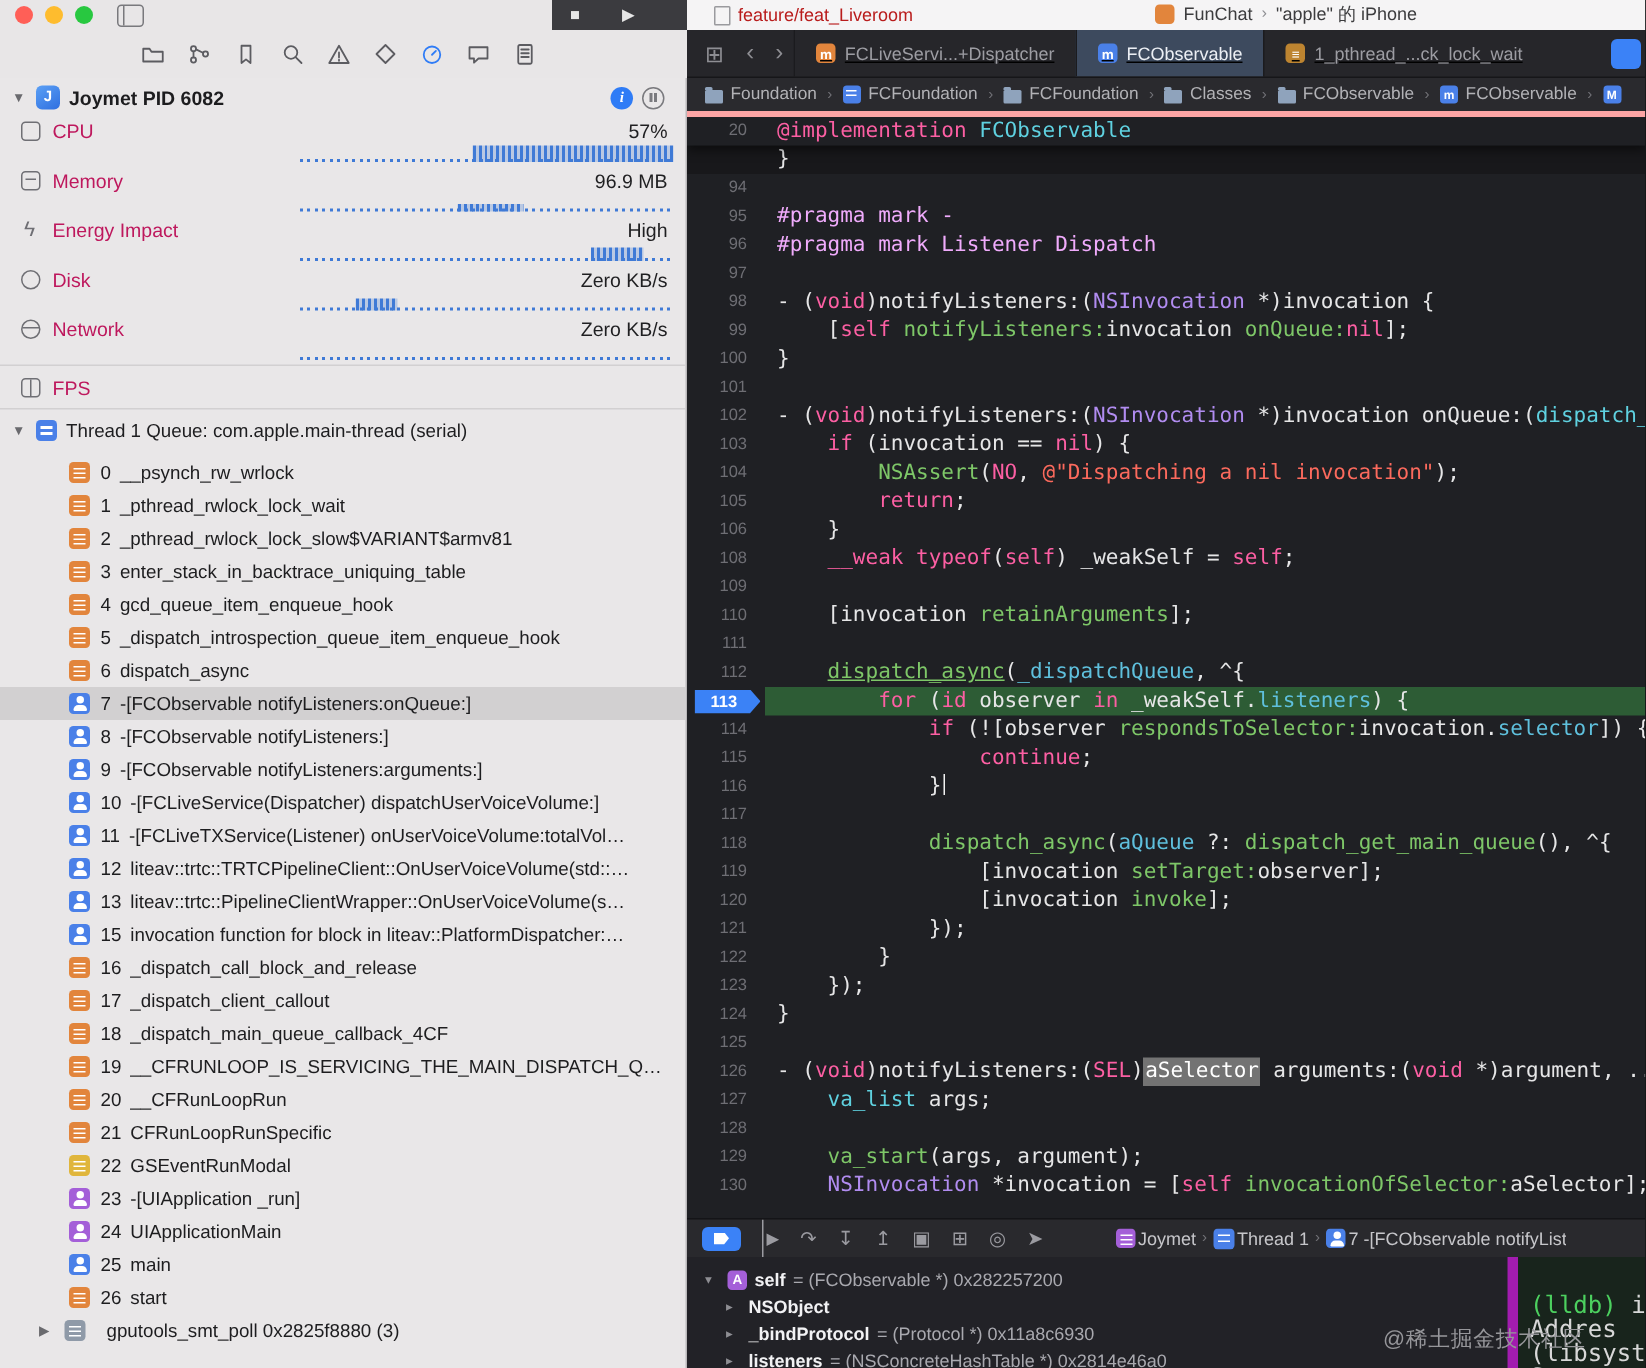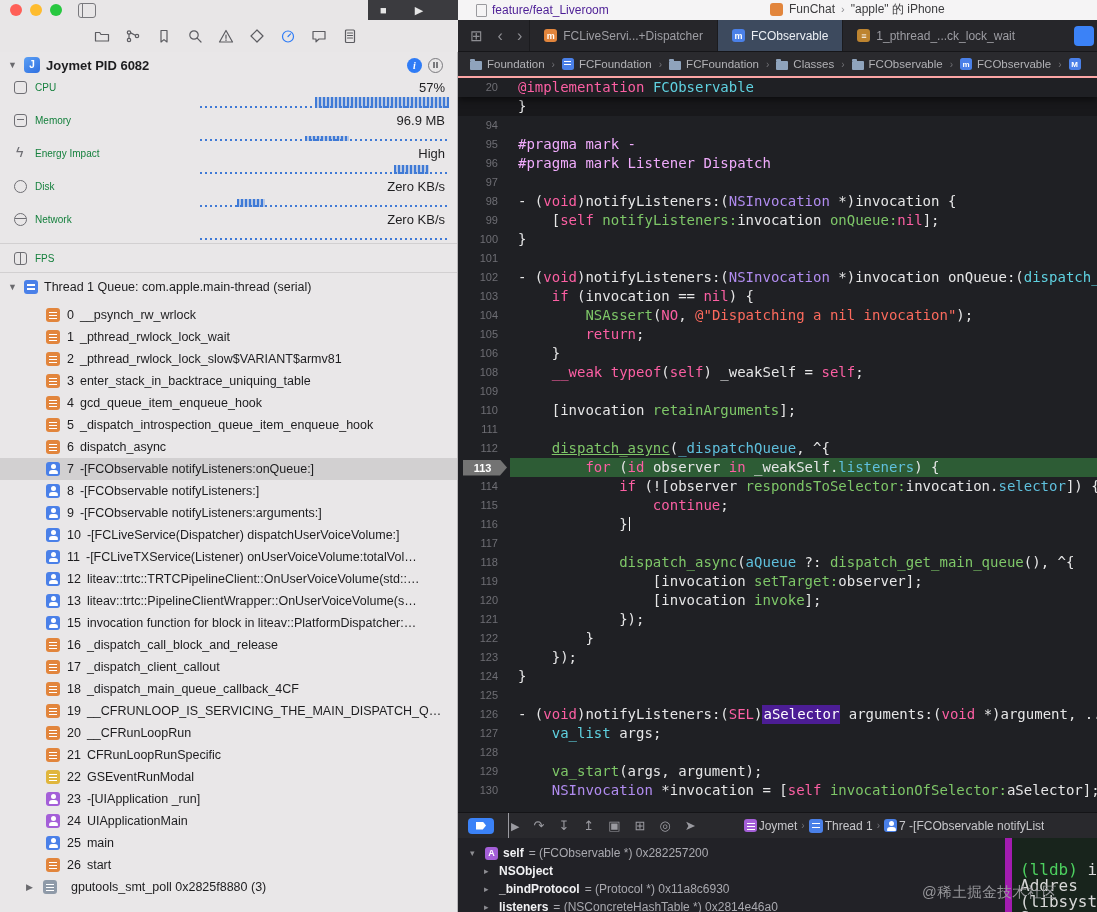--- a/index.html
+++ b/index.html
@@ -10,21 +10,21 @@
   .tb-left{position:absolute;left:0;top:0;width:458px;height:20px;background:#e8e6e7;}
   .traffic{position:absolute;left:10px;top:4px;display:flex;gap:8px;}
   .tl{width:12px;height:12px;border-radius:50%;}
   .tl-close{background:#ff5f57}.tl-min{background:#febc2e}.tl-max{background:#28c840}
   .sb-toggle{position:absolute;left:78px;top:3px;width:16px;height:13px;border:1.4px solid #79797d;border-radius:3px;}
   .sb-toggle::before{content:"";position:absolute;left:3px;top:0;bottom:0;width:1.4px;background:#79797d;}
   .rec-strip{position:absolute;left:368px;top:0;width:90px;height:20px;background:#3b3b3f;display:flex;align-items:center;gap:28px;padding-left:12px;box-sizing:border-box;}
   .rec-stop,.rec-play{color:#e6e6e6;font-size:11px;line-height:20px;}
   .tb-right{position:absolute;left:458px;top:0;right:0;height:20px;background:#f5f4f5;}
   .wt-ico{position:absolute;left:18px;top:4px;width:9px;height:11px;border:1.2px solid #9a9a9e;border-radius:1px;}
-  .wt{position:absolute;left:34px;top:3px;font-size:12px;color:#4c1d95;}
+  .wt{position:absolute;left:34px;top:3px;font-size:12px;color:#b91c1c;}
   .scheme{position:absolute;left:312px;top:0;height:18px;display:flex;align-items:center;gap:6px;font-size:12px;color:#3c3c3e;}
   .sch-ico{width:13px;height:13px;border-radius:3px;background:#e2853c;}
   .sch-ch{color:#8e8e93;font-size:11px;}
 
   
   .nav-row{position:absolute;left:0;top:20px;width:458px;height:32px;background:#e8e6e7;display:flex;align-items:center;gap:15px;padding-left:94px;box-sizing:border-box;}
   .nav-ic{width:16px;height:16px;display:inline-flex;}
   .nav-ic svg{stroke:#5c5c61;fill:none;stroke-width:1.2;stroke-linejoin:round;stroke-linecap:round;}
   .nav-ic.active svg{stroke:#2f7cf6;}
 
@@ -43,21 +43,21 @@
   .g-row{height:33px;}
   .g-line{height:18px;display:flex;align-items:center;padding:0 12px 0 14px;gap:8px;}
   .gi{width:13px;height:13px;border:1.3px solid #6f6f74;border-radius:3px;flex:none;box-sizing:border-box;position:relative;}
   .gi-memory::before{content:"";position:absolute;left:2px;right:2px;top:4.5px;height:1.3px;background:#6f6f74;}
   .gi-energy{border:none;}
   .gi-energy::before{content:"ϟ";position:absolute;left:2px;top:-3px;color:#6f6f74;font-size:14px;}
   .gi-disk{border-radius:50%;}
   .gi-network{border-radius:50%;}
   .gi-network::before{content:"";position:absolute;left:0;right:0;top:4.5px;height:1.3px;background:#6f6f74;}
   .gi-fps::before{content:"";position:absolute;left:5px;top:0;bottom:0;width:1.3px;background:#6f6f74;}
-  .g-label{font-size:10px;color:#15803d;}
+  .g-label{font-size:13px;color:#be185d;}
   .g-val{margin-left:auto;font-size:13px;color:#1f1f21;}
   .spark{height:11px;margin:1px 8px 0 200px;position:relative;}
   .spark::before{content:"";position:absolute;left:0;right:0;bottom:0;height:2px;
      background-image:repeating-linear-gradient(90deg,#3f7ad6 0 2px,transparent 2px 5px);}
   .spark::after{content:"";position:absolute;bottom:0;
      background:repeating-linear-gradient(90deg,#3f7ad6 0 2px,rgba(63,122,214,.28) 2px 4px);}
   .spark-cpu::after{right:0;width:54%;height:100%;}
   .spark-memory::after{right:40%;width:18%;height:45%;}
   .spark-energy::after{right:8%;width:14%;height:80%;}
   .spark-disk::after{right:74%;width:11%;height:70%;}
@@ -79,55 +79,55 @@
   .f-ico.person::after{content:"";position:absolute;left:2.5px;top:8.2px;width:9px;height:4.3px;border-radius:4px 4px 1px 1px;background:#fff;}
   .f-ico.doc::before{content:"";position:absolute;left:3px;top:3.6px;width:8px;height:1.6px;background:#fff;box-shadow:0 3px 0 #fff,0 6px 0 #fff;}
   .f-num{font-size:12.5px;color:#1d1d1f;margin-right:6px;}
   .f-name{font-size:12.5px;color:#1d1d1f;}
   .bottom-thread{height:22px;display:flex;align-items:center;padding-left:26px;gap:7px;white-space:nowrap;}
 
   
   .tabbar{position:absolute;left:458px;top:20px;right:0;height:32px;background:#26262a;border-bottom:1px solid #161619;display:flex;align-items:center;box-sizing:border-box;}
   .tb-grid{color:#8e8e93;font-size:15px;margin:0 8px 0 12px;}
   .tb-nav{color:#8e8e93;font-size:16px;margin:0 7px;line-height:30px;}
-  .tabs{display:flex;height:100%;flex:1;overflow:hidden;}
+  .tabs{display:flex;height:100%;flex:1;overflow:hidden;text-decoration:underline;}
   .tab{display:flex;align-items:center;gap:6px;padding:0 14px;border-left:1px solid #1b1b1e;color:#9d9da3;font-size:12px;height:100%;white-space:nowrap;box-sizing:border-box;}
   .tab.active{background:#3d4a5e;color:#eceff4;}
   .t-ico{width:13px;height:13px;border-radius:3px;color:#fff;display:inline-flex;align-items:center;justify-content:center;font-size:9px;font-weight:bold;flex:none;}
   .ti-m-file-orange{background:#e2853c}.ti-m-file-orange::after{content:"m";}
   .ti-m-file-blue{background:#4a80e8}.ti-m-file-blue::after{content:"m";}
   .ti-memory-file{background:#bd8430}.ti-memory-file::after{content:"≡";}
   .tab-badge{position:absolute;right:3px;top:6px;width:20px;height:20px;border-radius:4px;background:#3b82f7;}
 
-  .crumbs{position:absolute;left:458px;top:52px;right:0;height:26px;background:#2a2a2e;border-bottom:2px solid #fca5a5;display:flex;align-items:center;padding-left:12px;box-sizing:border-box;white-space:nowrap;overflow:hidden;}
+  .crumbs{position:absolute;left:458px;top:52px;right:0;height:26px;background:#2a2a2e;border-bottom:4px solid #fca5a5;display:flex;align-items:center;padding-left:12px;box-sizing:border-box;white-space:nowrap;overflow:hidden;}
   .bc-item{display:inline-flex;align-items:center;gap:5px;font-size:11.5px;color:#b2b2b6;}
   .bc-sep{color:#717176;font-size:10px;margin:0 7px;}
   .bc-folder{width:12px;height:9px;background:#8fa3bc;border-radius:1px;position:relative;margin-top:2px;}
   .bc-folder::before{content:"";position:absolute;top:-2px;left:0;width:5px;height:2px;background:#8fa3bc;border-radius:1px 1px 0 0;}
   .bc-sq{width:12px;height:12px;border-radius:2.5px;background:#4a80e8;color:#fff;font-size:8px;font-weight:bold;display:inline-flex;align-items:center;justify-content:center;}
   .bc-proj{background:#4a80e8;position:relative;}
   .bc-proj::before{content:"";position:absolute;left:2.5px;right:2.5px;top:3px;height:1.4px;background:#fff;box-shadow:0 3px 0 #fff;}
 
   
   .codearea{position:absolute;left:458px;top:78px;right:0;height:734px;overflow:hidden;
             font-family:"DejaVu Sans Mono",monospace;font-size:14px;}
   .crow{display:flex;height:19px;line-height:19px;white-space:pre;}
   .gut{flex:none;width:52px;text-align:right;padding-right:12px;color:#6e6e74;font-size:11px;font-family:"Liberation Sans",sans-serif;position:relative;box-sizing:border-box;}
   .codetx{flex:1;overflow:hidden;padding-left:8px;color:#e6e6e7;}
   .crow.pinned{position:relative;z-index:3;background:#1f2024;box-shadow:0 3px 7px rgba(0,0,0,.5);}
   .crow.band{background:#18181b;}
   .crow.current .codetx{background:#2d5c35;}
-  .gut-badge{position:absolute;left:5px;top:1.5px;right:3px;bottom:1.5px;background:#737373;color:#fff;
+  .gut-badge{position:absolute;left:5px;top:1.5px;right:3px;bottom:1.5px;background:#3b82f6;color:#fff;
      clip-path:polygon(0 0,calc(100% - 7px) 0,100% 50%,calc(100% - 7px) 100%,0 100%);
      font-size:11px;font-weight:bold;text-align:center;line-height:16px;padding-right:5px;box-sizing:border-box;}
   .tk-k{color:#fc5fa3}.tk-t{color:#b18cf0}.tk-f{color:#7ec768}
   .tk-fu{color:#7ec768;text-decoration:underline}
   .tk-p{color:#f0abfc}.tk-s{color:#fc6a5d}.tk-v{color:#5fc0dd}
   .tk-cls{color:#5fd1e0}.tk-w{color:#e6e6e7}
-  .tk-hl{color:#fff;background:#4c1d95;border-radius:2px;padding:16px 1px;}
+  .tk-hl{color:#fff;background:#737373;border-radius:2px;padding:16px 1px;}
   .caret{display:inline-block;width:1.5px;height:14px;background:#f2f2f2;vertical-align:-2px;margin-left:1px;}
 
   
   .dbar{position:absolute;left:458px;top:812px;right:0;height:26px;background:#29292d;border-top:1px solid #141417;display:flex;align-items:center;gap:14px;padding-left:10px;box-sizing:border-box;overflow:hidden;}
   .bp-btn{width:26px;height:16px;border-radius:4px;background:#3b82f7;position:relative;flex:none;}
   .bp-btn::after{content:"";position:absolute;left:8px;top:4px;width:10px;height:8px;background:#fff;
      clip-path:polygon(0 0,68% 0,100% 50%,68% 100%,0 100%);}
   .dbi{color:#9b9ba1;font-size:13px;line-height:26px;}
   .dbi-continue{border-left:1.6px solid #9b9ba1;padding-left:2px;font-size:11px;}
   .db-crumbs{display:flex;align-items:center;gap:2px;margin-left:34px;color:#c6c6ca;font-size:12px;white-space:nowrap;overflow:hidden;}

